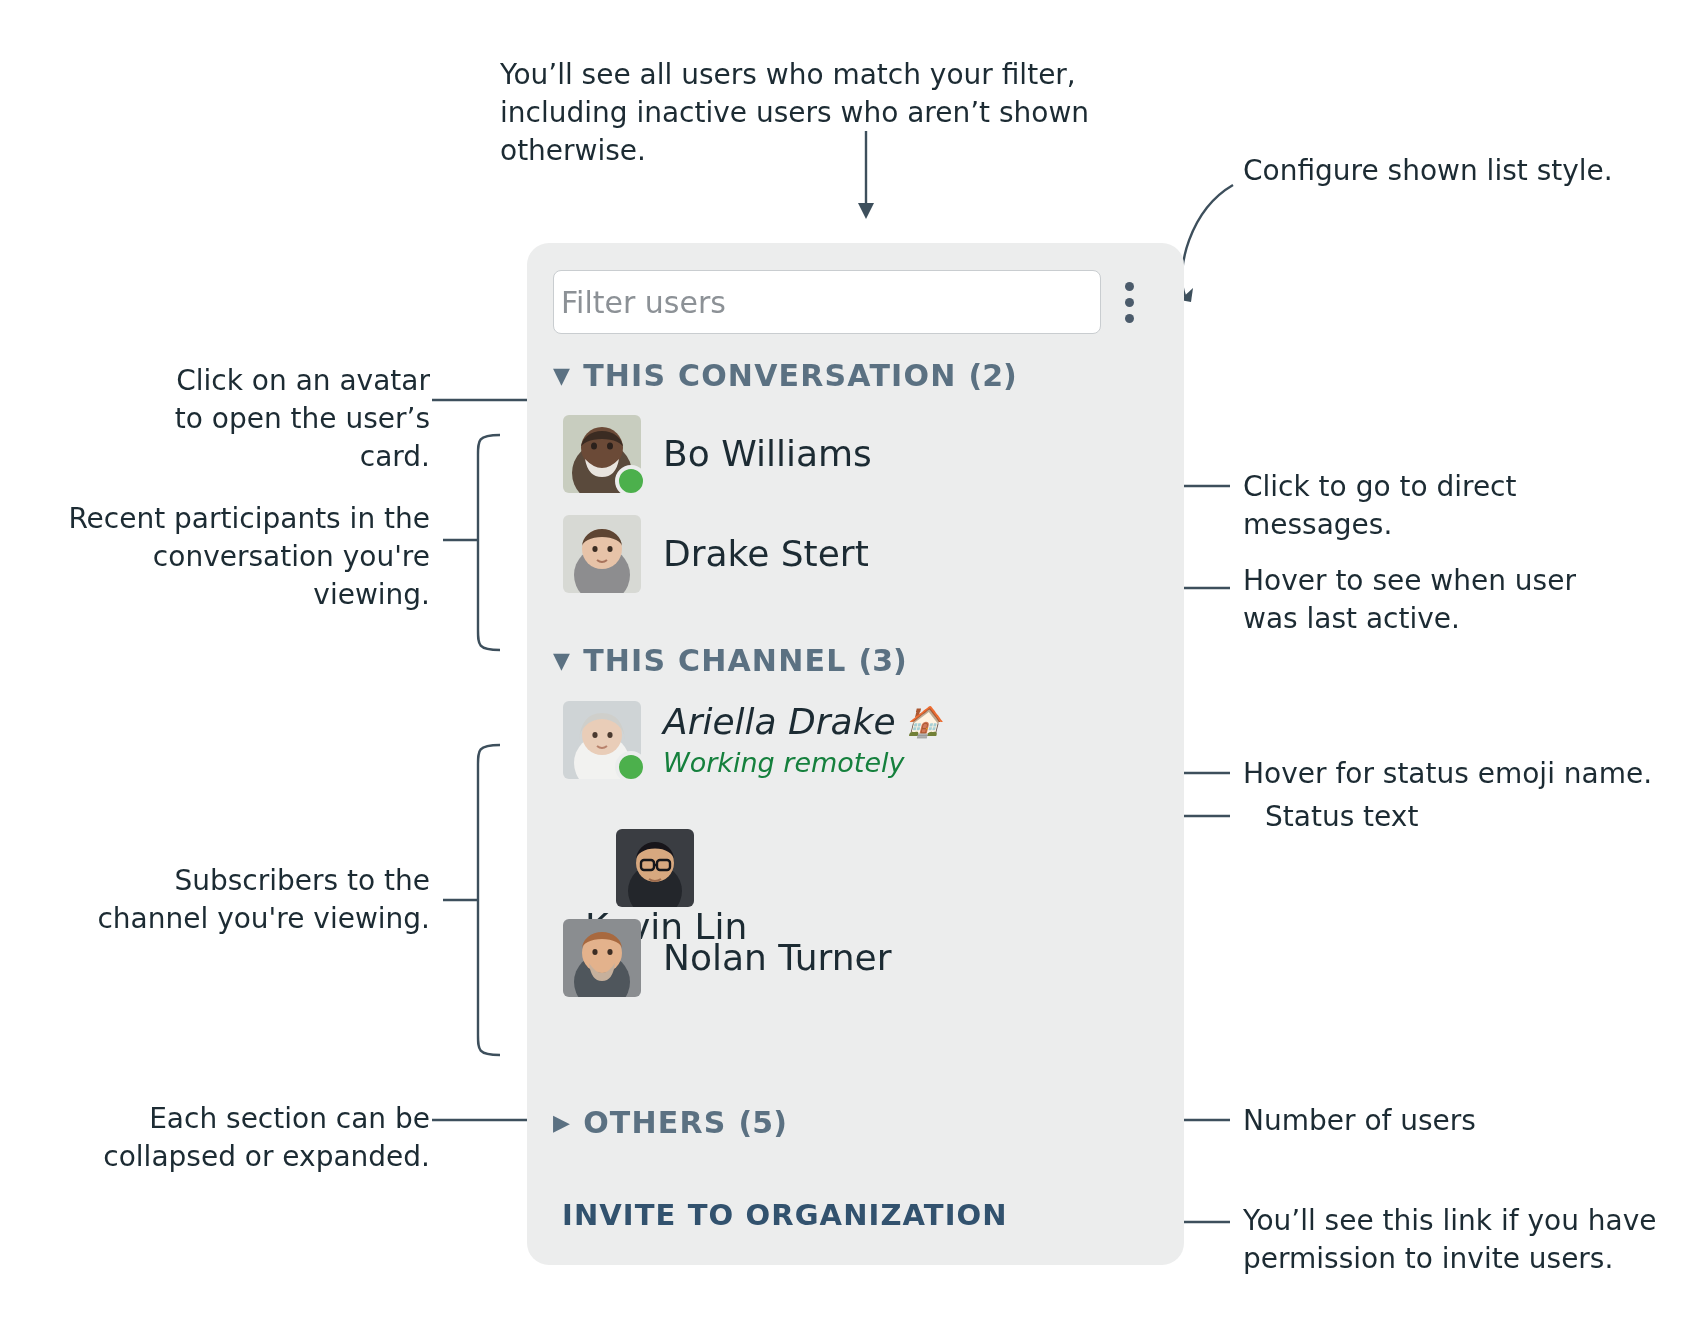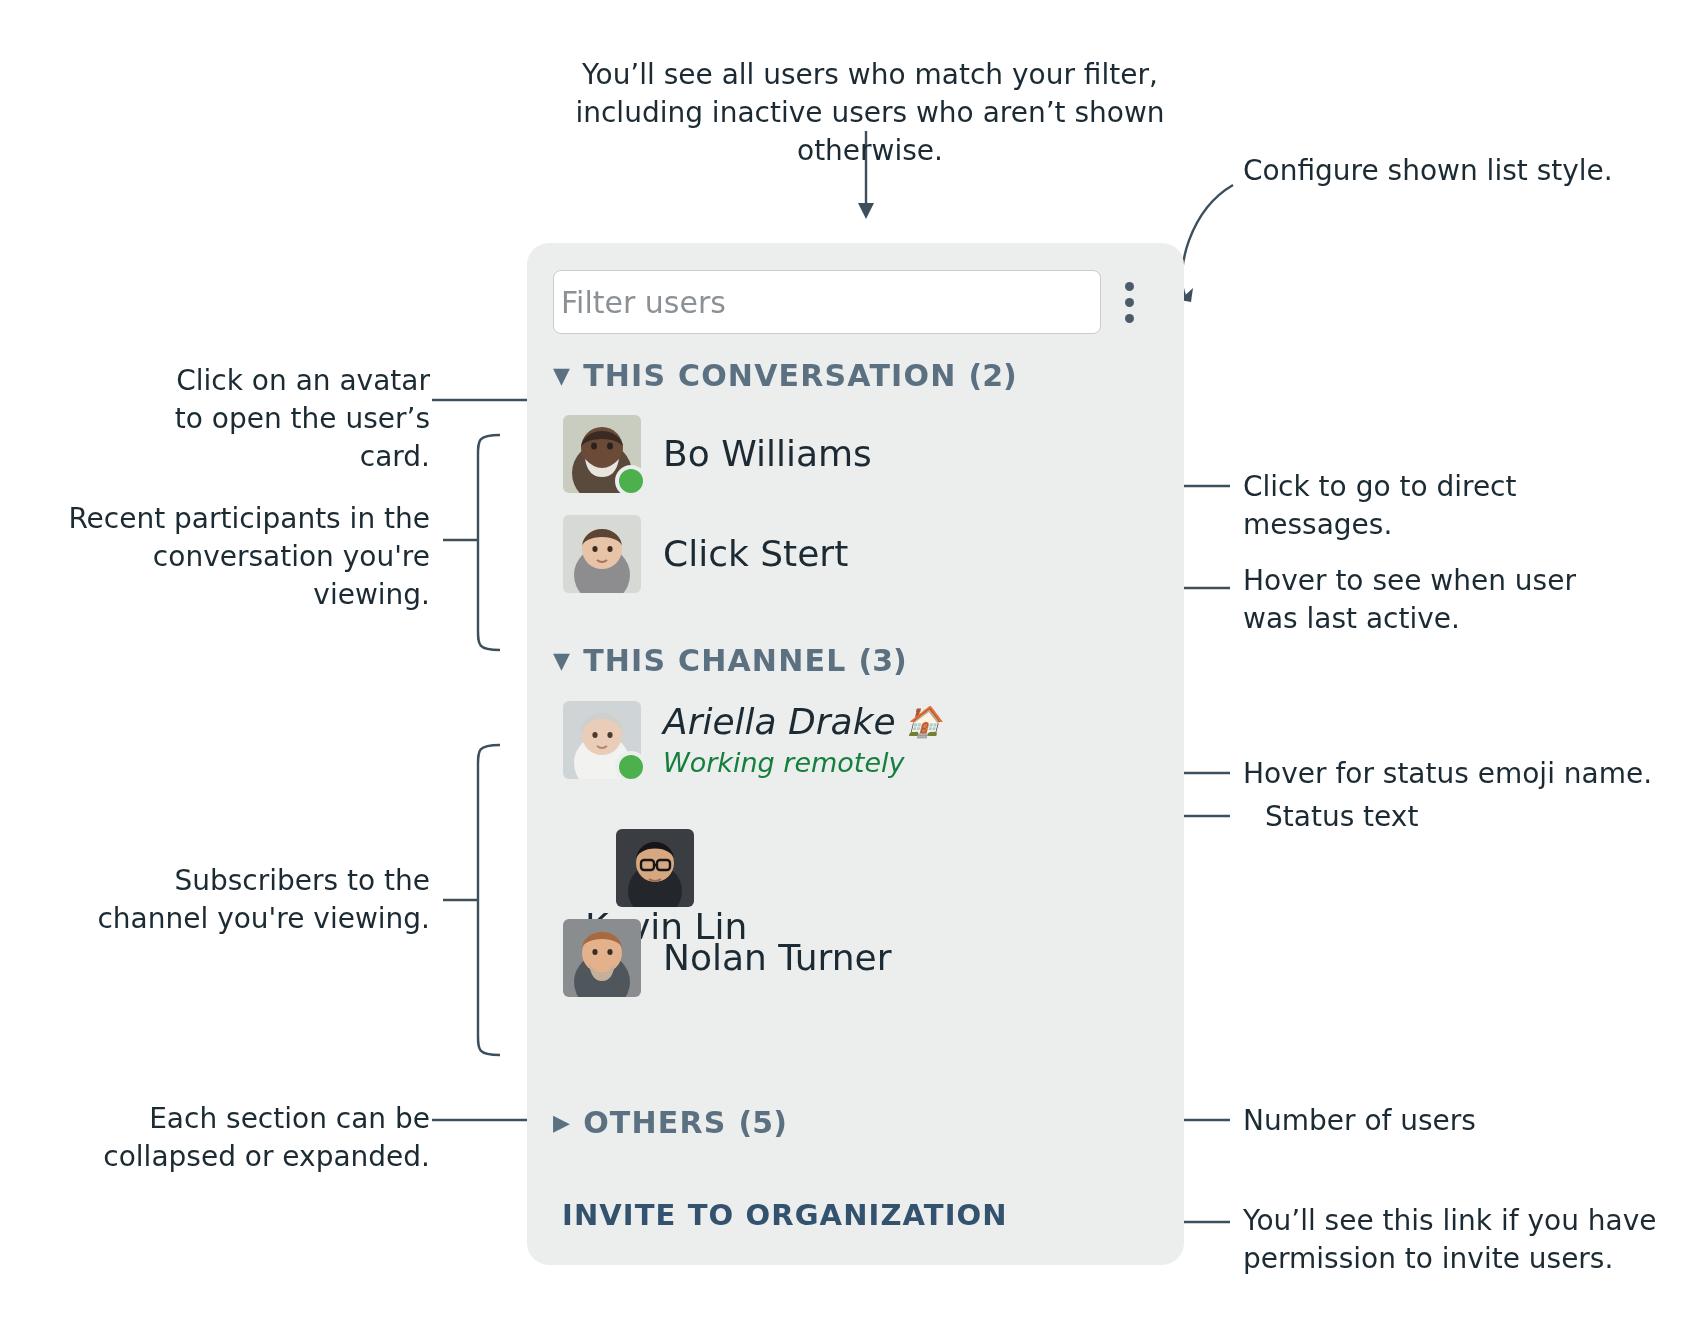--- a/index.html
+++ b/index.html
@@ -19,21 +19,21 @@
   
   .anno {
     position: absolute;
     font-size: 28px;
     line-height: 1.35;
     color: #1c2b33;
     white-space: pre-line;
   }
   .anno.right { text-align: left; }
   .anno.left  { text-align: right; }
-  .anno.center { text-align: center; }
+  .anno.center { }
 
   
   #connectors {
     position: absolute;
     left: 0; top: 0;
     width: 1683px;
     height: 1328px;
     pointer-events: none;
   }
 
@@ -303,21 +303,21 @@
           <circle cx="39" cy="34" r="20" fill="#e7c3a8"></circle>
           <path d="M19 32 a20 18 0 0 1 40 0 a16 8 0 0 0 -40 0z" fill="#5e4533"></path>
           <ellipse cx="32" cy="34" rx="2.6" ry="3" fill="#3b2d23"></ellipse>
           <ellipse cx="47" cy="34" rx="2.6" ry="3" fill="#3b2d23"></ellipse>
           <path d="M34 45 q5 4 10 0" stroke="#a8735c" stroke-width="2" fill="none"></path>
         </svg>
       </div>
     </div>
     <div class="user-texts">
       <div class="user-name">
-        <span>Click Stert</span>
+        <span>Drake Stert</span>
       </div>
     </div>
   </div>
 
   <div class="section-header" style="top:400px;">
     <span class="tri">▼</span>
     <span>THIS CHANNEL</span>
     <span class="count">(3)</span>
   </div>
 

